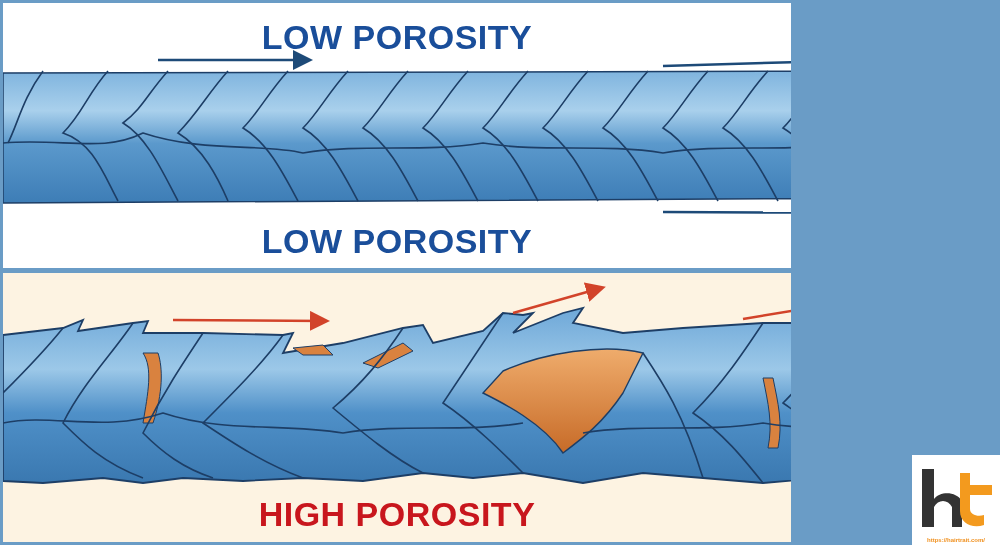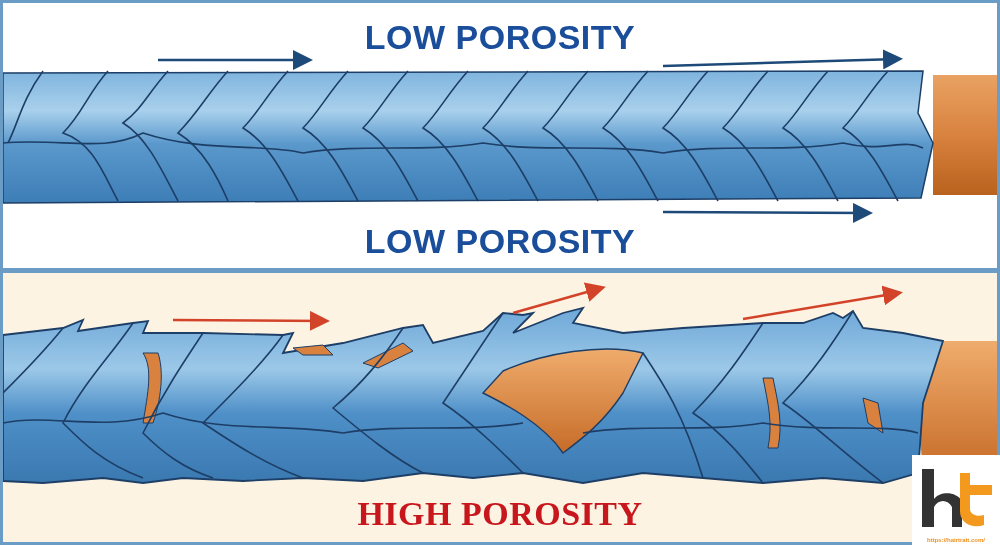--- a/index.html
+++ b/index.html
@@ -3,34 +3,34 @@
 <meta charset="utf-8">
 <style>
   html, body { margin: 0; padding: 0; }
   body {
     width: 1000px; height: 545px; overflow: hidden;
     background: #6a9cc6;
     font-family: "Liberation Sans", sans-serif;
     position: relative;
   }
   .panel {
-    position: absolute; left: 3px; width: 994px; overflow: hidden;
+    position: absolute; left: 3px; width: 788px; overflow: hidden;
   }
   #panel-low { top: 3px; height: 265px; background: #ffffff; }
   #panel-high { top: 273px; height: 269px; background: #fdf3e2; }
   .title {
     position: absolute; left: 0; width: 100%; text-align: center;
     font-weight: bold; font-size: 34px; letter-spacing: 0.5px;
     margin: 0; line-height: 1;
   }
   .title.low { color: #1a4e9a; }
   .title.high { color: #c8161d; }
   #title-low-top { top: 17px; }
   #title-low-bottom { top: 221px; }
-  #title-high { top: 224px; font-family: Liberation Serif, serif; }
+  #title-high { top: 224px; }
   svg.art { position: absolute; left: 0; top: 0; }
   .logo-box {
     position: absolute; left: 912px; top: 455px; width: 88px; height: 90px;
     background: #ffffff;
   }
   .logo-url {
     position: absolute; left: 0; bottom: 2px; width: 100%; text-align: center;
     font-size: 6px; color: #f0901e; font-weight: bold;
   }
 </style>

